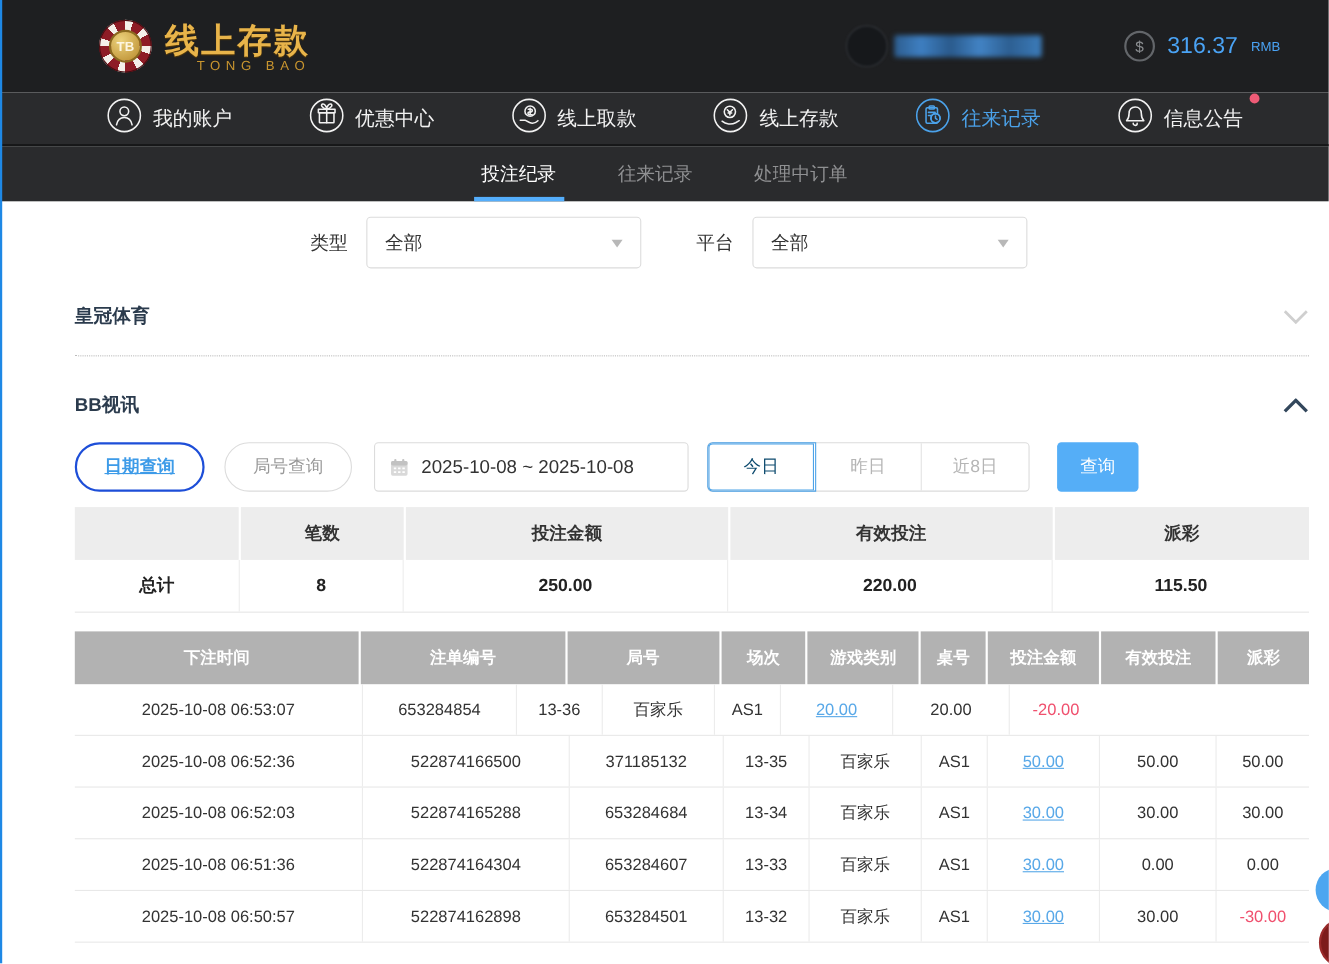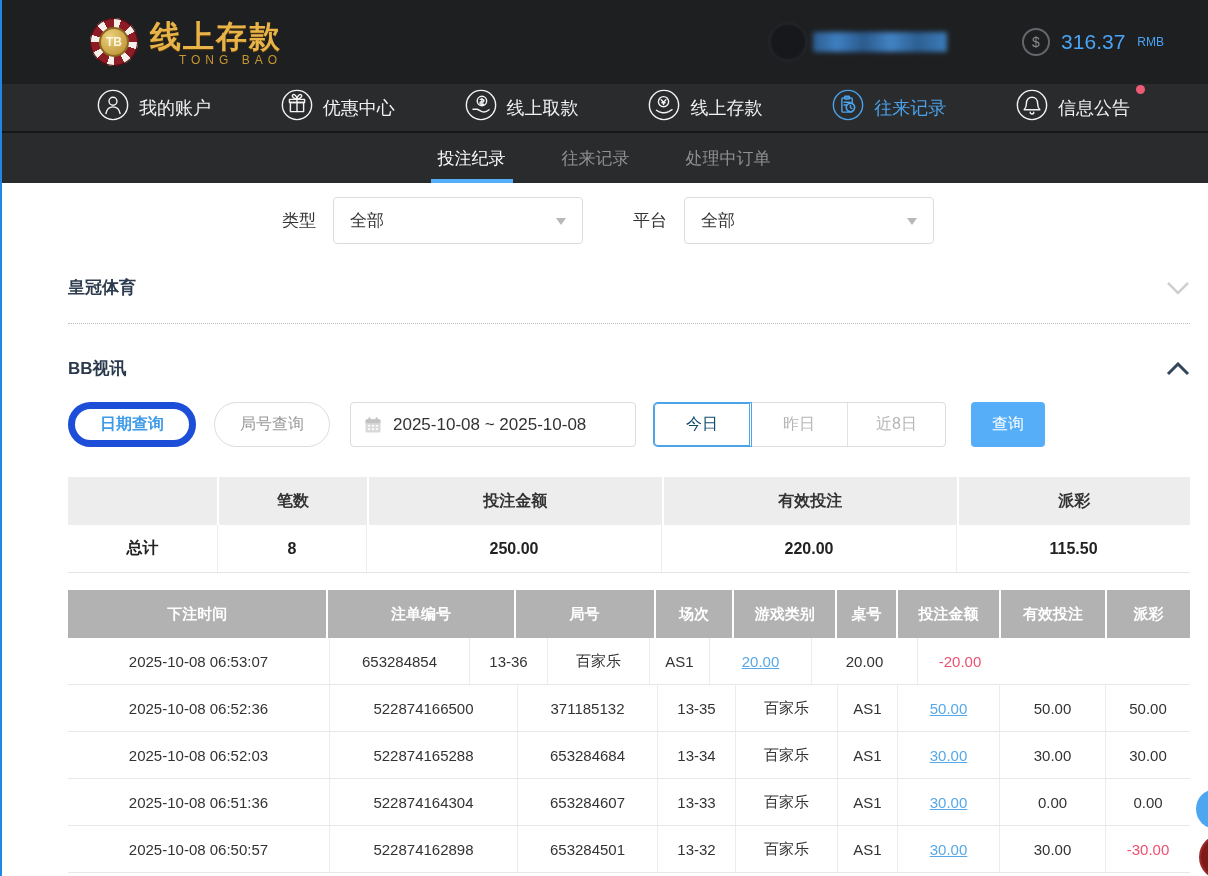--- a/index.html
+++ b/index.html
@@ -65,34 +65,34 @@
 
   .section-row { display:flex; justify-content:space-between; align-items:center; cursor:pointer; }
   .section-row.first { margin-top:32px; }
   .section-row.second { margin-top:33px; }
   .section-title { font-size:17px; font-weight:bold; color:#2b3b4d; }
   .dotted-divider { border-bottom:1px dotted #bbb; margin-top:24px; }
 
   .query-row { margin-top:22px; display:flex; align-items:center; }
   .pill { height:45px; border-radius:23px; padding:0 25px; font-size:16px; display:flex; align-items:center;
           background:#fff; cursor:pointer; }
-  .pill.on  { border:7px solid #1d4ed8; color:#3d9be8; font-weight:bold; }
+  .pill.on  { border:2px solid #1d4ed8; color:#3d9be8; font-weight:bold;text-decoration:underline; }
   .pill.off { border:1px solid #dcdcdc; color:#999; margin-left:18px; }
   .date-box { margin-left:20px; width:286px; height:45px; border:1px solid #dcdcdc; border-radius:4px;
           display:flex; align-items:center; padding:0 13px; gap:11px; font-size:17px; color:#333; cursor:pointer; }
   .segment { margin-left:17px; display:flex; height:45px; border:1px solid #dcdcdc; border-radius:4px; background:#fff; }
   .seg-btn { width:97px; display:flex; align-items:center; justify-content:center; font-size:16px; color:#b5b5b5;
           border-right:1px solid #e3e3e3; cursor:pointer; }
   .seg-btn:last-child { border-right:none; }
   .seg-btn.active { color:#0c4a6e; box-shadow:0 0 0 1px #4da3e8 inset, 0 0 0 1px #4da3e8; border-radius:4px 0 0 4px; border-right-color:transparent; }
   .search-btn { margin-left:25px; width:74px; height:45px; background:#55aef7; color:#fff; font-size:16px;
           border:none; border-radius:4px; cursor:pointer; }
 
   
-  .summary { margin-top:30px; width:1122px; }
+  .summary { margin-top:14px; width:1122px; }
   .sum-header { display:flex; height:48px; background:#fff; }
   .sum-hcell { background:#ededed; display:flex; align-items:center; justify-content:center;
                font-size:16px; color:#333; font-weight:bold; margin-right:2px; }
   .sum-hcell:last-child { margin-right:0; }
   .sum-row { display:flex; height:48px; border-bottom:1px solid #e5e5e5; }
   .sum-cell { display:flex; align-items:center; justify-content:center; font-size:16px; color:#222;
               font-weight:bold; border-right:1px solid #ededed; }
   .sum-cell:last-child { border-right:none; }
 
   

